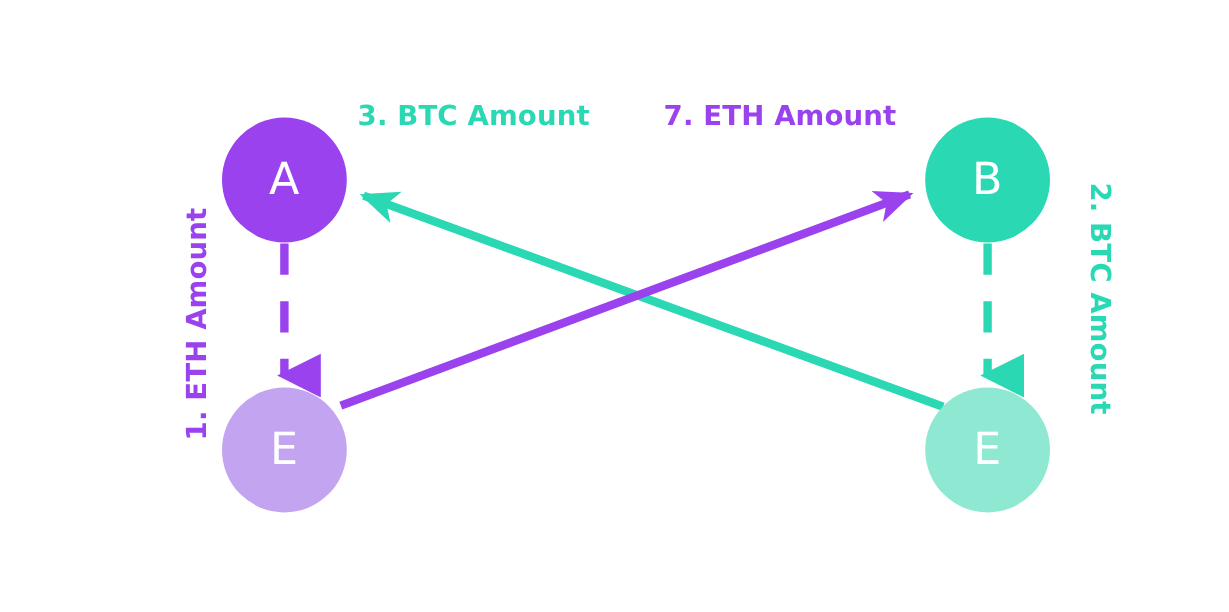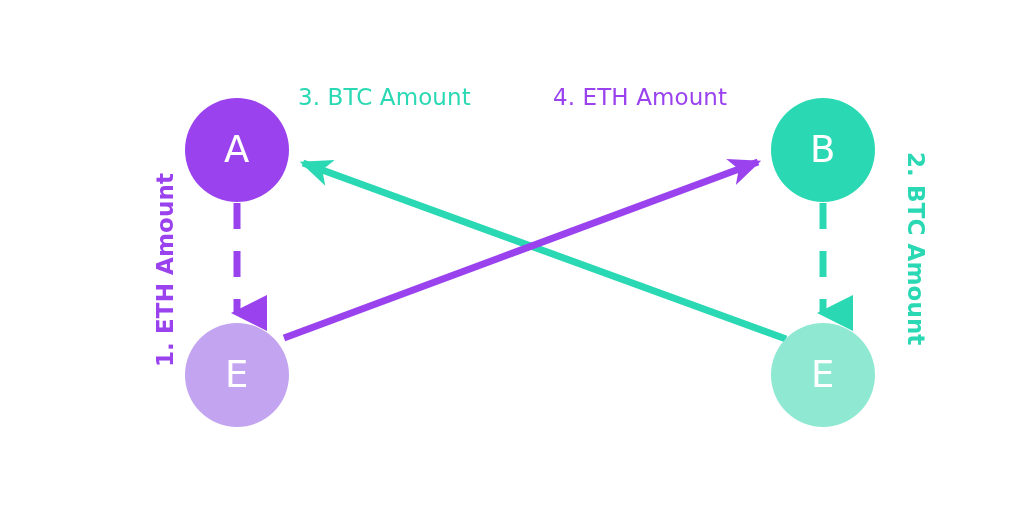--- a/index.html
+++ b/index.html
@@ -44,21 +44,21 @@
   #node-e-right { left: 771px; top: 323px; }
 
   .node-label {
     display: block;
     transform: translateY(-1px);
   }
 
   .edge-label {
     position: absolute;
     font-size: 23px;
-    font-weight: normal;
+    font-weight: bold;
     letter-spacing: 0.1px;
     white-space: nowrap;
   }
   #label-3 { left: 298px; top:  84px; }
   #label-4 { left: 553px; top:  84px; }
 
   .edge-label-vertical {
     position: absolute;
     font-size: 23px;
     font-weight: bold;
@@ -123,15 +123,15 @@
   <div class="node" id="node-e-right" style="background:#8EE8D2;">
     <span class="node-label">E</span>
   </div>
 
   <div class="edge-label-vertical" id="label-1" style="color:#9A42EE;">1. ETH Amount</div>
 
   <div class="edge-label-vertical" id="label-2" style="color:#2AD9B4;">2. BTC Amount</div>
 
   <div class="edge-label" id="label-3" style="color:#2AD9B4;">3. BTC Amount</div>
 
-  <div class="edge-label" id="label-4" style="color:#9A42EE;">4. ETH Amount</div>
+  <div class="edge-label" id="label-4" style="color:#9A42EE;">7. ETH Amount</div>
 
 </div>
 
 </body></html>

